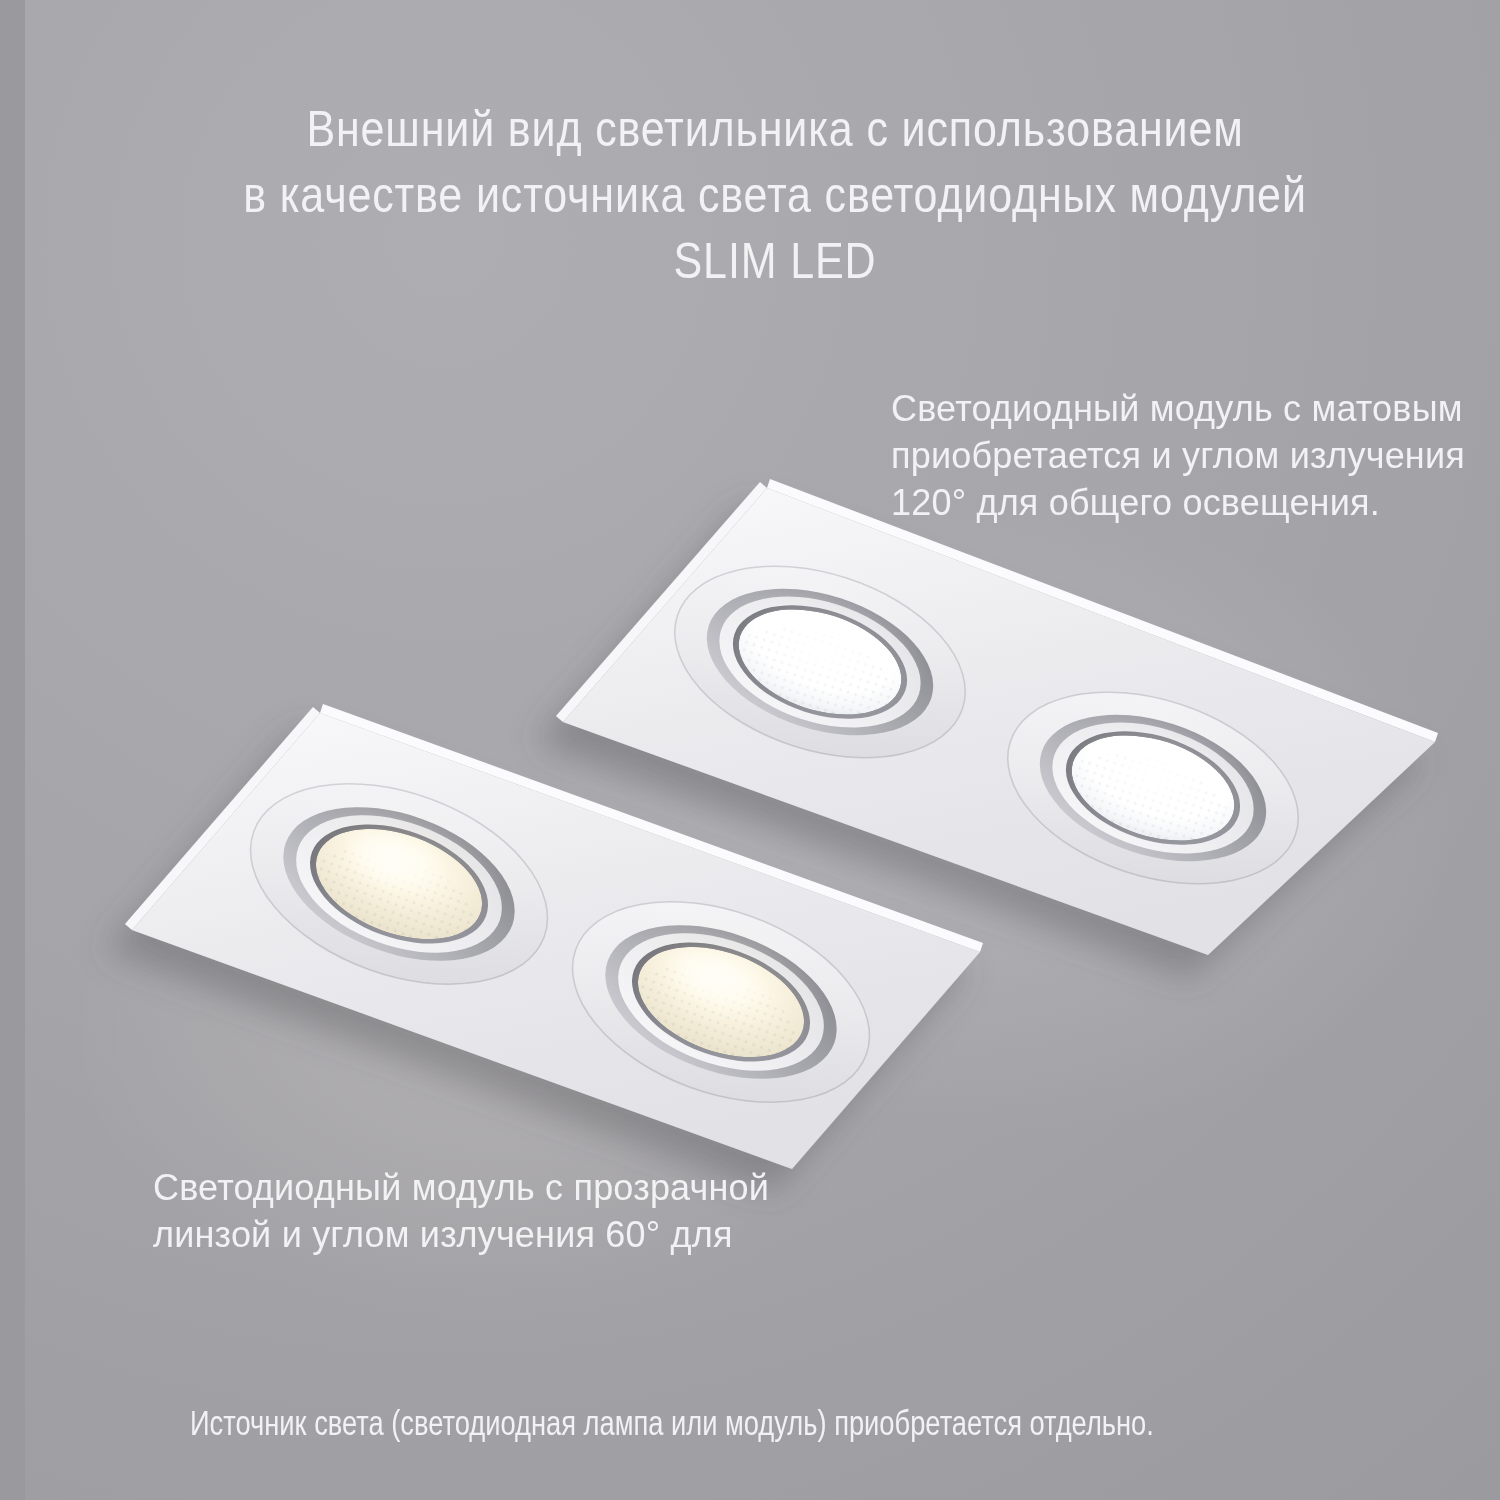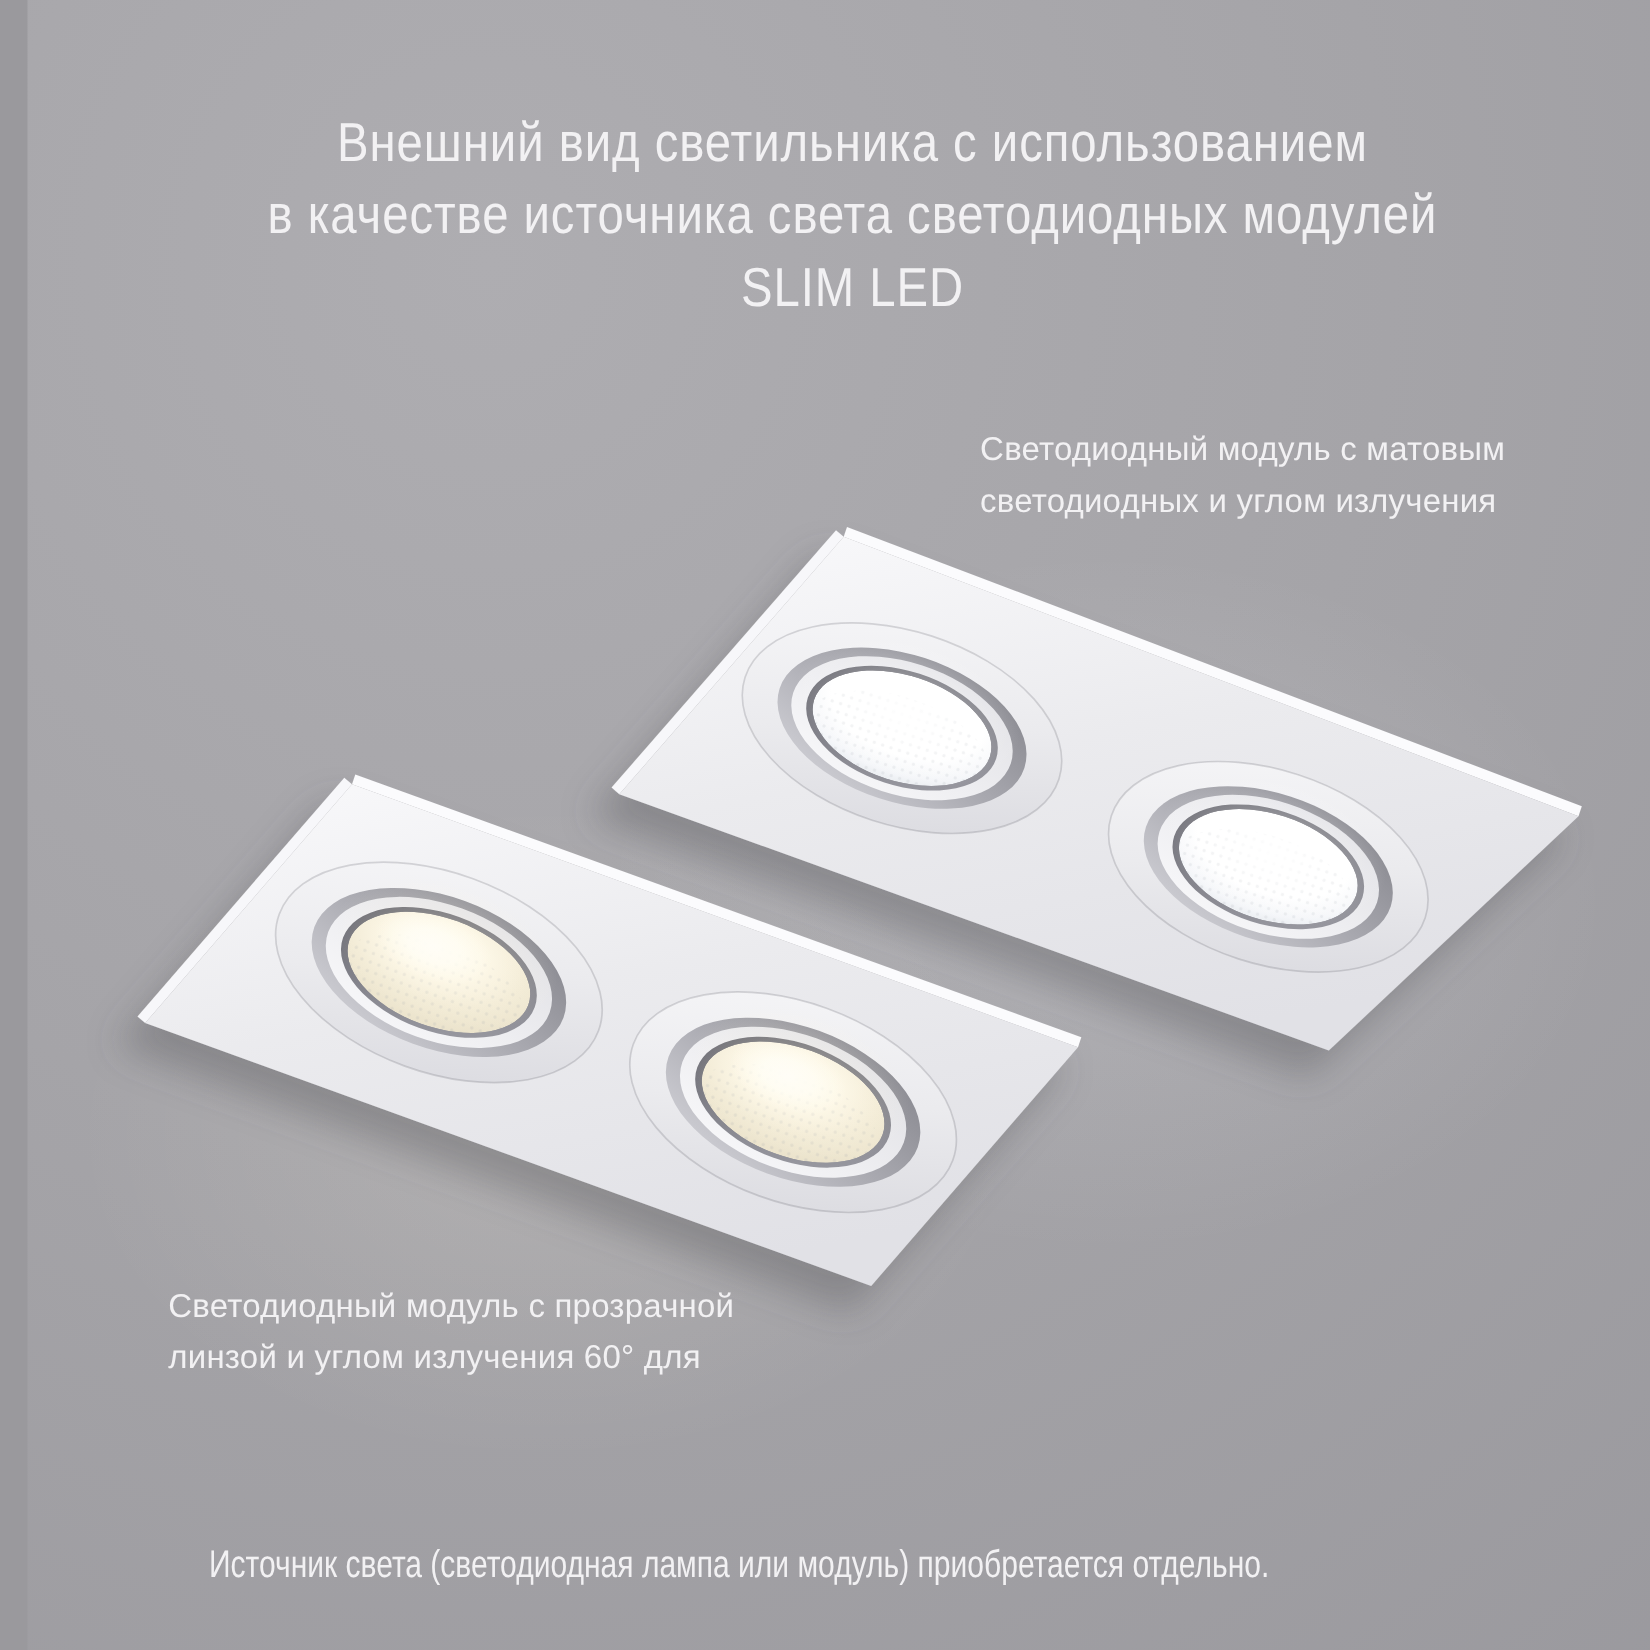--- a/index.html
+++ b/index.html
@@ -13,21 +13,21 @@
   .title{
     position:absolute;left:0;right:0;top:96px;text-align:center;
     color:var(--text-primary,#f1f0f2);
   }
   .title .line{
     display:block;font-size:50px;line-height:66px;font-weight:400;letter-spacing:1px;
     transform:scaleX(.86);transform-origin:50% 50%;white-space:nowrap;
   }
   .note{
     position:absolute;color:var(--text-primary,#f1f0f2);
-    font-size:30px;line-height:47px;font-weight:400;letter-spacing:.2px;
+    font-size:36px;line-height:47px;font-weight:400;letter-spacing:.2px;
   }
   .note-matte{left:866px;top:385px;width:520px;}
   .note-clear{left:128px;top:1164px;width:560px;}
   .note .line{display:block;white-space:nowrap;}
   .footer{
     position:absolute;left:0;right:0;top:1400px;text-align:left;
     color:var(--text-primary,#f1f0f2);
   }
   .footer .line{
     display:block;font-size:35px;line-height:46px;letter-spacing:0;
@@ -160,21 +160,22 @@
   </svg>
 
   <div class="title">
     <span class="line">Внешний вид светильника с использованием</span>
     <span class="line">в качестве источника света светодиодных модулей</span>
     <span class="line">SLIM LED</span>
   </div>
 
   <div class="note note-matte">
     <span class="line">Светодиодный модуль с матовым</span>
-    <span class="line">светодиодных и углом излучения</span>
+    <span class="line">приобретается и углом излучения</span>
+    <span class="line">120° для общего освещения.</span>
   </div>
 
   <div class="note note-clear">
     <span class="line">Светодиодный модуль с прозрачной</span>
     <span class="line">линзой и углом излучения 60° для</span>
   </div>
 
   <div class="footer">
     <span class="line">Источник света (светодиодная лампа или модуль) приобретается отдельно.</span>
   </div>

